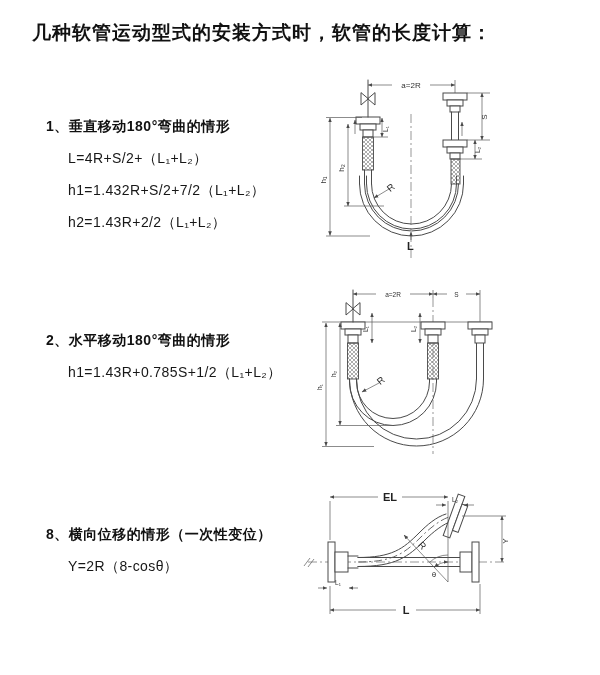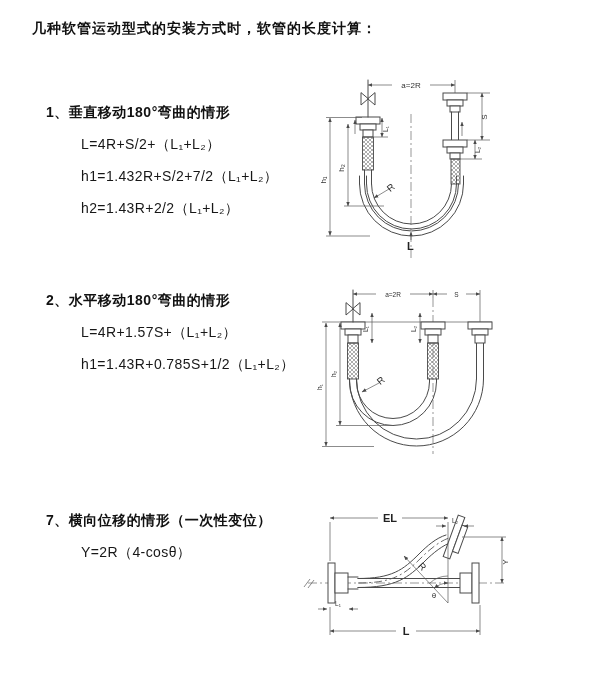--- a/index.html
+++ b/index.html
@@ -2,26 +2,26 @@
 <html><head>
 <meta charset="utf-8">
 <style>
   html,body{margin:0;padding:0;}
   body{
     width:600px;height:675px;position:relative;background:#ffffff;
     font-family:"Liberation Sans","DejaVu Sans",sans-serif;color:#1a1a1a;
     overflow:hidden;
   }
   .page-title{
-    position:absolute;left:32px;top:20px;font-size:14px;font-weight:bold;
+    position:absolute;left:32px;top:20px;font-size:19px;font-weight:bold;
     letter-spacing:1px;color:#111;
   }
   .section{position:absolute;left:46px;}
-  .sec-heading{font-size:14px;font-weight:bold;letter-spacing:0.5px;color:#111;height:20px;line-height:20px;}
-  .formula{font-size:14px;letter-spacing:0.4px;color:#171717;margin:12px 0 0 35px;height:20px;line-height:20px;font-weight:500;}
+  .sec-heading{font-size:14px;font-weight:bold;letter-spacing:0.5px;color:#111;height:20px;line-height:20px;margin-top:14px;}
+  .formula{font-size:14px;letter-spacing:0.4px;color:#171717;margin:12px 0 0 22px;height:20px;line-height:20px;font-weight:500;}
   .diagram{position:absolute;text-align:center;}
   svg{display:block;overflow:visible;}
   .ln{stroke:#4a4a4a;stroke-width:1;fill:none;stroke-linecap:round;}
   .thin{stroke:#5a5a5a;stroke-width:0.7;fill:none;}
   .dim{stroke:#5a5a5a;stroke-width:0.7;fill:none;}
   .cl{stroke:#6a6a6a;stroke-width:0.7;stroke-dasharray:9 3 2 3;fill:none;}
   .cd{stroke:#5a5a5a;stroke-width:0.9;stroke-dasharray:8 3 2 3;fill:none;}
   .fit{stroke:#4a4a4a;stroke-width:1;fill:#fff;}
   .hat{stroke:#4a4a4a;stroke-width:0.9;fill:url(#hatch);}
   svg text{font-family:"Liberation Sans","DejaVu Sans",sans-serif;fill:#333;}
@@ -47,29 +47,28 @@
 
 <div class="page-title">几种软管运动型式的安装方式时，软管的长度计算：</div>
 
 <div class="section" style="top:102px">
   <div class="sec-heading">1、垂直移动180°弯曲的情形</div>
   <div class="formula">L=4R+S/2+（L₁+L₂）</div>
   <div class="formula">h1=1.432R+S/2+7/2（L₁+L₂）</div>
   <div class="formula">h2=1.43R+2/2（L₁+L₂）</div>
 </div>
 
-<div class="section" style="top:290px">
+<div class="section" style="top:316px">
   <div class="sec-heading">2、水平移动180°弯曲的情形</div>
-  <div class="formula">L=4R+1.57S+（L₁+L₂）</div>
   <div class="formula">h1=1.43R+0.785S+1/2（L₁+L₂）</div>
 </div>
 
 <div class="section" style="top:510px">
-  <div class="sec-heading">7、横向位移的情形（一次性变位）</div>
-  <div class="formula">Y=2R（4-cosθ）</div>
+  <div class="sec-heading">8、横向位移的情形（一次性变位）</div>
+  <div class="formula">Y=2R（8-cosθ）</div>
 </div>
 
 <div class="diagram" style="left:310px;top:72px">
 <svg viewBox="0 0 280 188" width="280" height="188">
   <line class="cl" x1="101" y1="42" x2="101" y2="186"></line>
 
   <g>
     <line class="ln" x1="54.5" y1="98" x2="54.5" y2="112"></line>
     <line class="ln" x1="61.5" y1="98" x2="61.5" y2="112"></line>
     <line class="ln" x1="49.5" y1="104" x2="49.5" y2="112"></line>
@@ -212,21 +211,21 @@
     <text class="dls" x="56" y="47" text-anchor="middle" transform="rotate(-90 56 47)">L₁</text>
     <line class="dim" x1="108" y1="31" x2="108" y2="61" marker-start="url(#arr)" marker-end="url(#arr)"></line>
     <text class="dls" x="104" y="47" text-anchor="middle" transform="rotate(-90 104 47)">L₂</text>
 
     <line class="dim" x1="67" y1="101" x2="50" y2="110" marker-end="url(#arr)"></line>
     <text class="rlab" x="71" y="101" text-anchor="middle" transform="rotate(-40 71 101)">R</text>
   </g>
 </svg>
 </div>
 
-<div class="diagram" style="left:300px;top:507px">
+<div class="diagram" style="left:300px;top:486px">
 <svg viewBox="0 0 300 138" width="300" height="138">
   <line class="cl" x1="8" y1="76" x2="205" y2="76"></line>
   <g>
     <line class="thin" x1="4" y1="80" x2="10" y2="72"></line>
     <line class="thin" x1="8" y1="81" x2="14" y2="73"></line>
   </g>
 
   <g>
     <rect class="fit" x="28" y="56" width="7" height="40"></rect>
     <rect class="fit" x="35" y="66" width="13" height="20"></rect>

